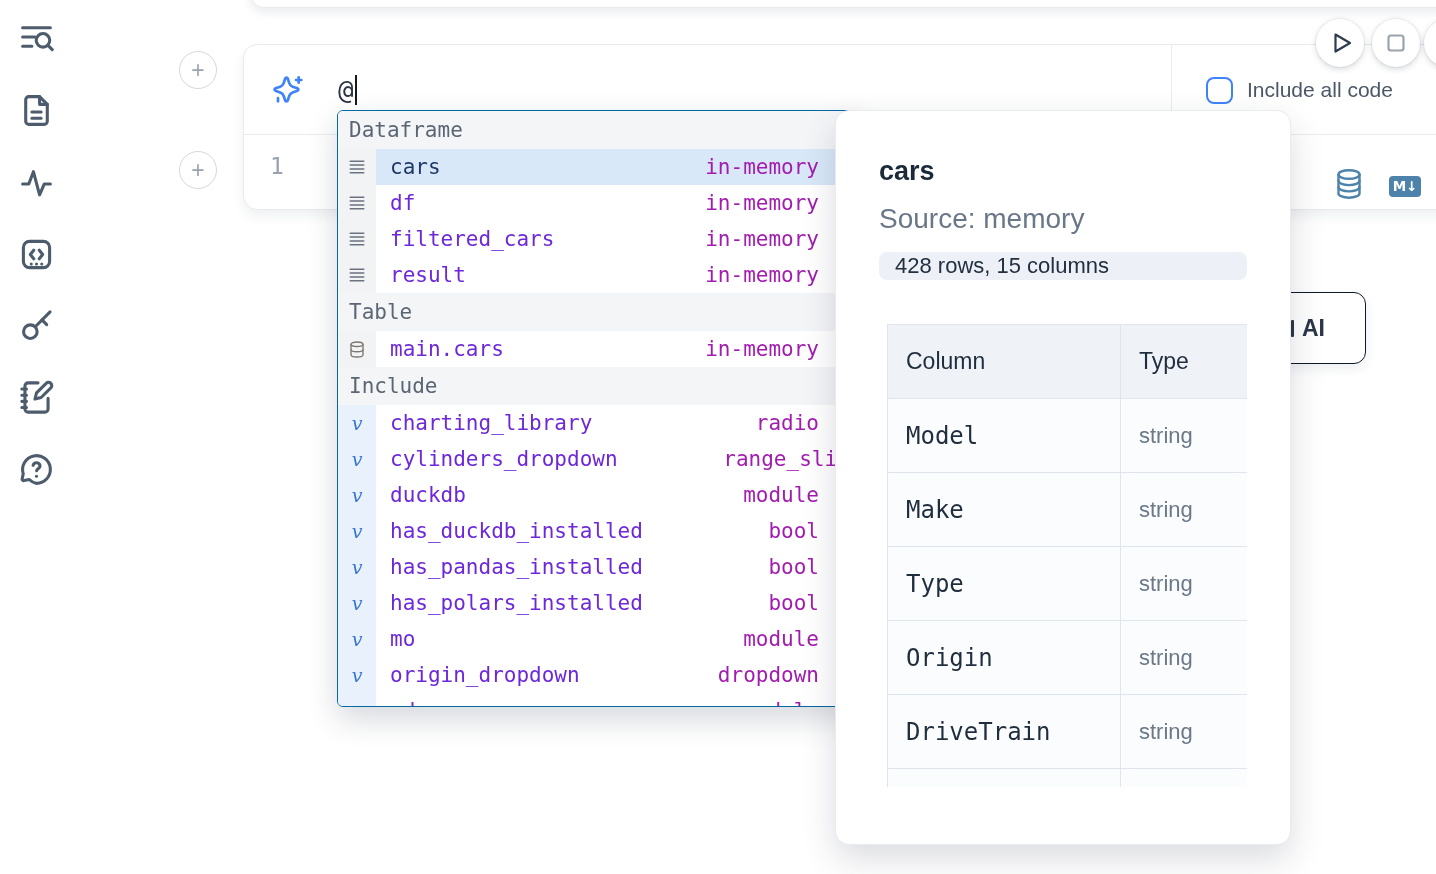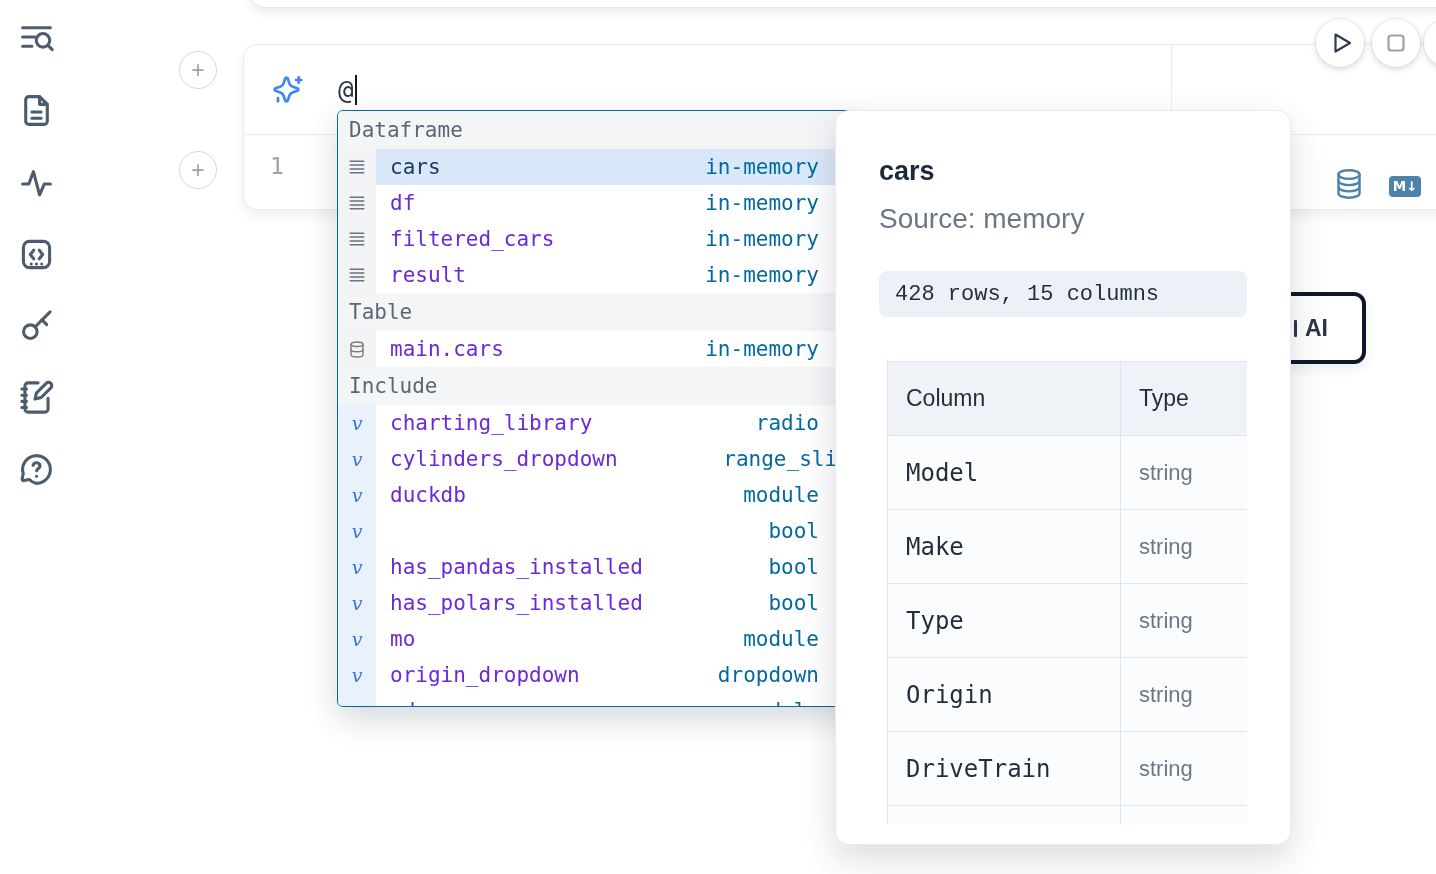--- a/index.html
+++ b/index.html
@@ -53,42 +53,42 @@
     box-shadow:0 12px 30px rgba(30,40,60,.18); z-index:20;
     font-family:"DejaVu Sans Mono", monospace; font-size:21px; }
   .ac-header { height:38px; line-height:38px; background:#f4f5f7; color:#5b6675; padding-left:11px; }
   .ac-row { height:36px; display:flex; align-items:stretch; cursor:pointer; }
   .ac-gutter { width:38px; flex:none; display:flex; align-items:center; justify-content:center; background:#f2f3f5; }
   .ac-gutter.var { background:#e9f1fc; }
   .ac-content { flex:1; display:flex; align-items:center; min-width:0; }
   .ac-row.selected .ac-content { background:#d9e8f8; }
   .ac-name { padding-left:14px; color:#6d28d9; white-space:pre; }
   .ac-row.selected .ac-name { color:#1c3a66; }
-  .ac-detail { margin-left:auto; padding-right:40px; color:#0369a1; white-space:pre; }
+  .ac-detail { margin-left:auto; padding-right:40px; color:#a21caf; white-space:pre; }
   .ac-detail.clipped { padding-right:0; margin-right:-16px; }
   .var-glyph { font-family:"DejaVu Serif", serif; font-style:italic; font-size:19px; color:#3a77d2; }
   
   .panel { position:absolute; left:835px; top:110px; width:456px; height:735px;
     background:#fff; border:1px solid #e9ebef; border-radius:14px;
     box-shadow:0 14px 34px rgba(30,40,60,.16); z-index:30; padding:45px 43px 0 43px; }
   .panel-title { font-size:27px; font-weight:bold; color:#1b2a3b; }
   .panel-source { margin-top:16px; font-size:28px; color:#6a7788; }
-  .shape-pill { margin-top:36px; width:100%; height:46px; background:#edf1f7; border-radius:8px;
-    font-size:22px; color:#222f3f; display:flex; align-items:center; padding-left:16px;font-family:Liberation Mono, monospace; }
+  .shape-pill { margin-top:17px; width:100%; height:28px; background:#edf1f7; border-radius:8px;
+    font-size:22px; color:#222f3f; display:flex; align-items:center; padding-left:16px; }
   .schema-wrap { margin-top:44px; height:463px; overflow:hidden;padding-left:8px; }
   table.schema { border-collapse:collapse; width:366px; table-layout:fixed; }
   table.schema th, table.schema td { border:1px solid #dfe5ed; height:74px; padding:0 0 0 18px;
     text-align:left; vertical-align:middle; overflow:hidden; }
   table.schema col.c1 { width:233px; } table.schema col.c2 { width:133px; }
   table.schema th { background:#eff3f8; font-weight:normal; font-size:23px; color:#1f2d3d; }
   td.t-col { background:#fbfcfe; font-family:"DejaVu Sans Mono", monospace; font-size:24px; color:#1f2d3d; }
   td.t-type { background:#fbfcfe; font-size:22px; color:#6a7888; }
   
   .ai-btn { position:absolute; left:1240px; top:292px; width:126px; height:72px;
-    background:#fff; border:4px solid #0f172a; border-radius:12px;
+    background:#fff; border:1px solid #0f172a; border-radius:12px;
     box-shadow:0 5px 12px rgba(30,40,60,.08); z-index:25;
     display:flex; align-items:center; padding-left:50px; gap:8px; cursor:pointer; }
   .ai-frag { width:3px; height:17px; background:#2a3648; border-radius:1px; }
   .ai-label { font-size:23px; font-weight:bold; color:#2a3648; }
 </style>
 </head>
 <body>
 
 <div class="canvas">
 
@@ -150,20 +150,24 @@
   <div class="cell-card">
     <div class="prompt-row">
       <svg class="sparkle" viewBox="0 0 24 24" fill="none" stroke="currentColor" stroke-width="2" stroke-linecap="round" stroke-linejoin="round">
           <path d="M9.9 3.4a1 1 0 0 1 1.9 0l1.2 3.6a4 4 0 0 0 2.5 2.5l3.6 1.2a1 1 0 0 1 0 1.9l-3.6 1.2a4 4 0 0 0-2.5 2.5l-1.2 3.6a1 1 0 0 1-1.9 0l-1.2-3.6a4 4 0 0 0-2.5-2.5l-3.6-1.2a1 1 0 0 1 0-1.9l3.6-1.2a4 4 0 0 0 2.5-2.5z"></path>
           <path d="M20 2.5v4M22 4.5h-4"></path>
           <path d="M4.5 18v2.5"></path>
         </svg>
       <span class="prompt-text">@</span>
       <span class="caret"></span>
       <span class="v-divider"></span>
+      <span class="include-wrap">
+        <span class="checkbox"></span>
+        <span class="include-label">Include all code</span>
+      </span>
     </div>
     <div class="code-row">
       <span class="line-no">1</span>
     </div>
     <div class="cell-toolbar">
       <span class="db-icon"><svg viewBox="0 0 30 32" fill="none" stroke="currentColor" stroke-width="2.4" stroke-linecap="round">
             <ellipse cx="15" cy="6.5" rx="10.5" ry="4.3"></ellipse>
             <path d="M4.5 6.5v6.3c0 2.4 4.7 4.3 10.5 4.3s10.5-1.9 10.5-4.3V6.5"></path>
             <path d="M4.5 12.8v6.3c0 2.4 4.7 4.3 10.5 4.3s10.5-1.9 10.5-4.3v-6.3"></path>
             <path d="M4.5 19.1v6.3c0 2.4 4.7 4.3 10.5 4.3s10.5-1.9 10.5-4.3v-6.3"></path>
@@ -270,20 +274,21 @@
         <span class="ac-content">
           <span class="ac-name">duckdb</span>
           <span class="ac-detail">module</span>
         </span>
       </div>
       <div class="ac-row">
         <span class="ac-gutter var">
           <span class="var-glyph">v</span>
         </span>
         <span class="ac-content">
+          <span class="ac-name">has_duckdb_installed</span>
           <span class="ac-detail">bool</span>
         </span>
       </div>
       <div class="ac-row">
         <span class="ac-gutter var">
           <span class="var-glyph">v</span>
         </span>
         <span class="ac-content">
           <span class="ac-name">has_pandas_installed</span>
           <span class="ac-detail">bool</span>

